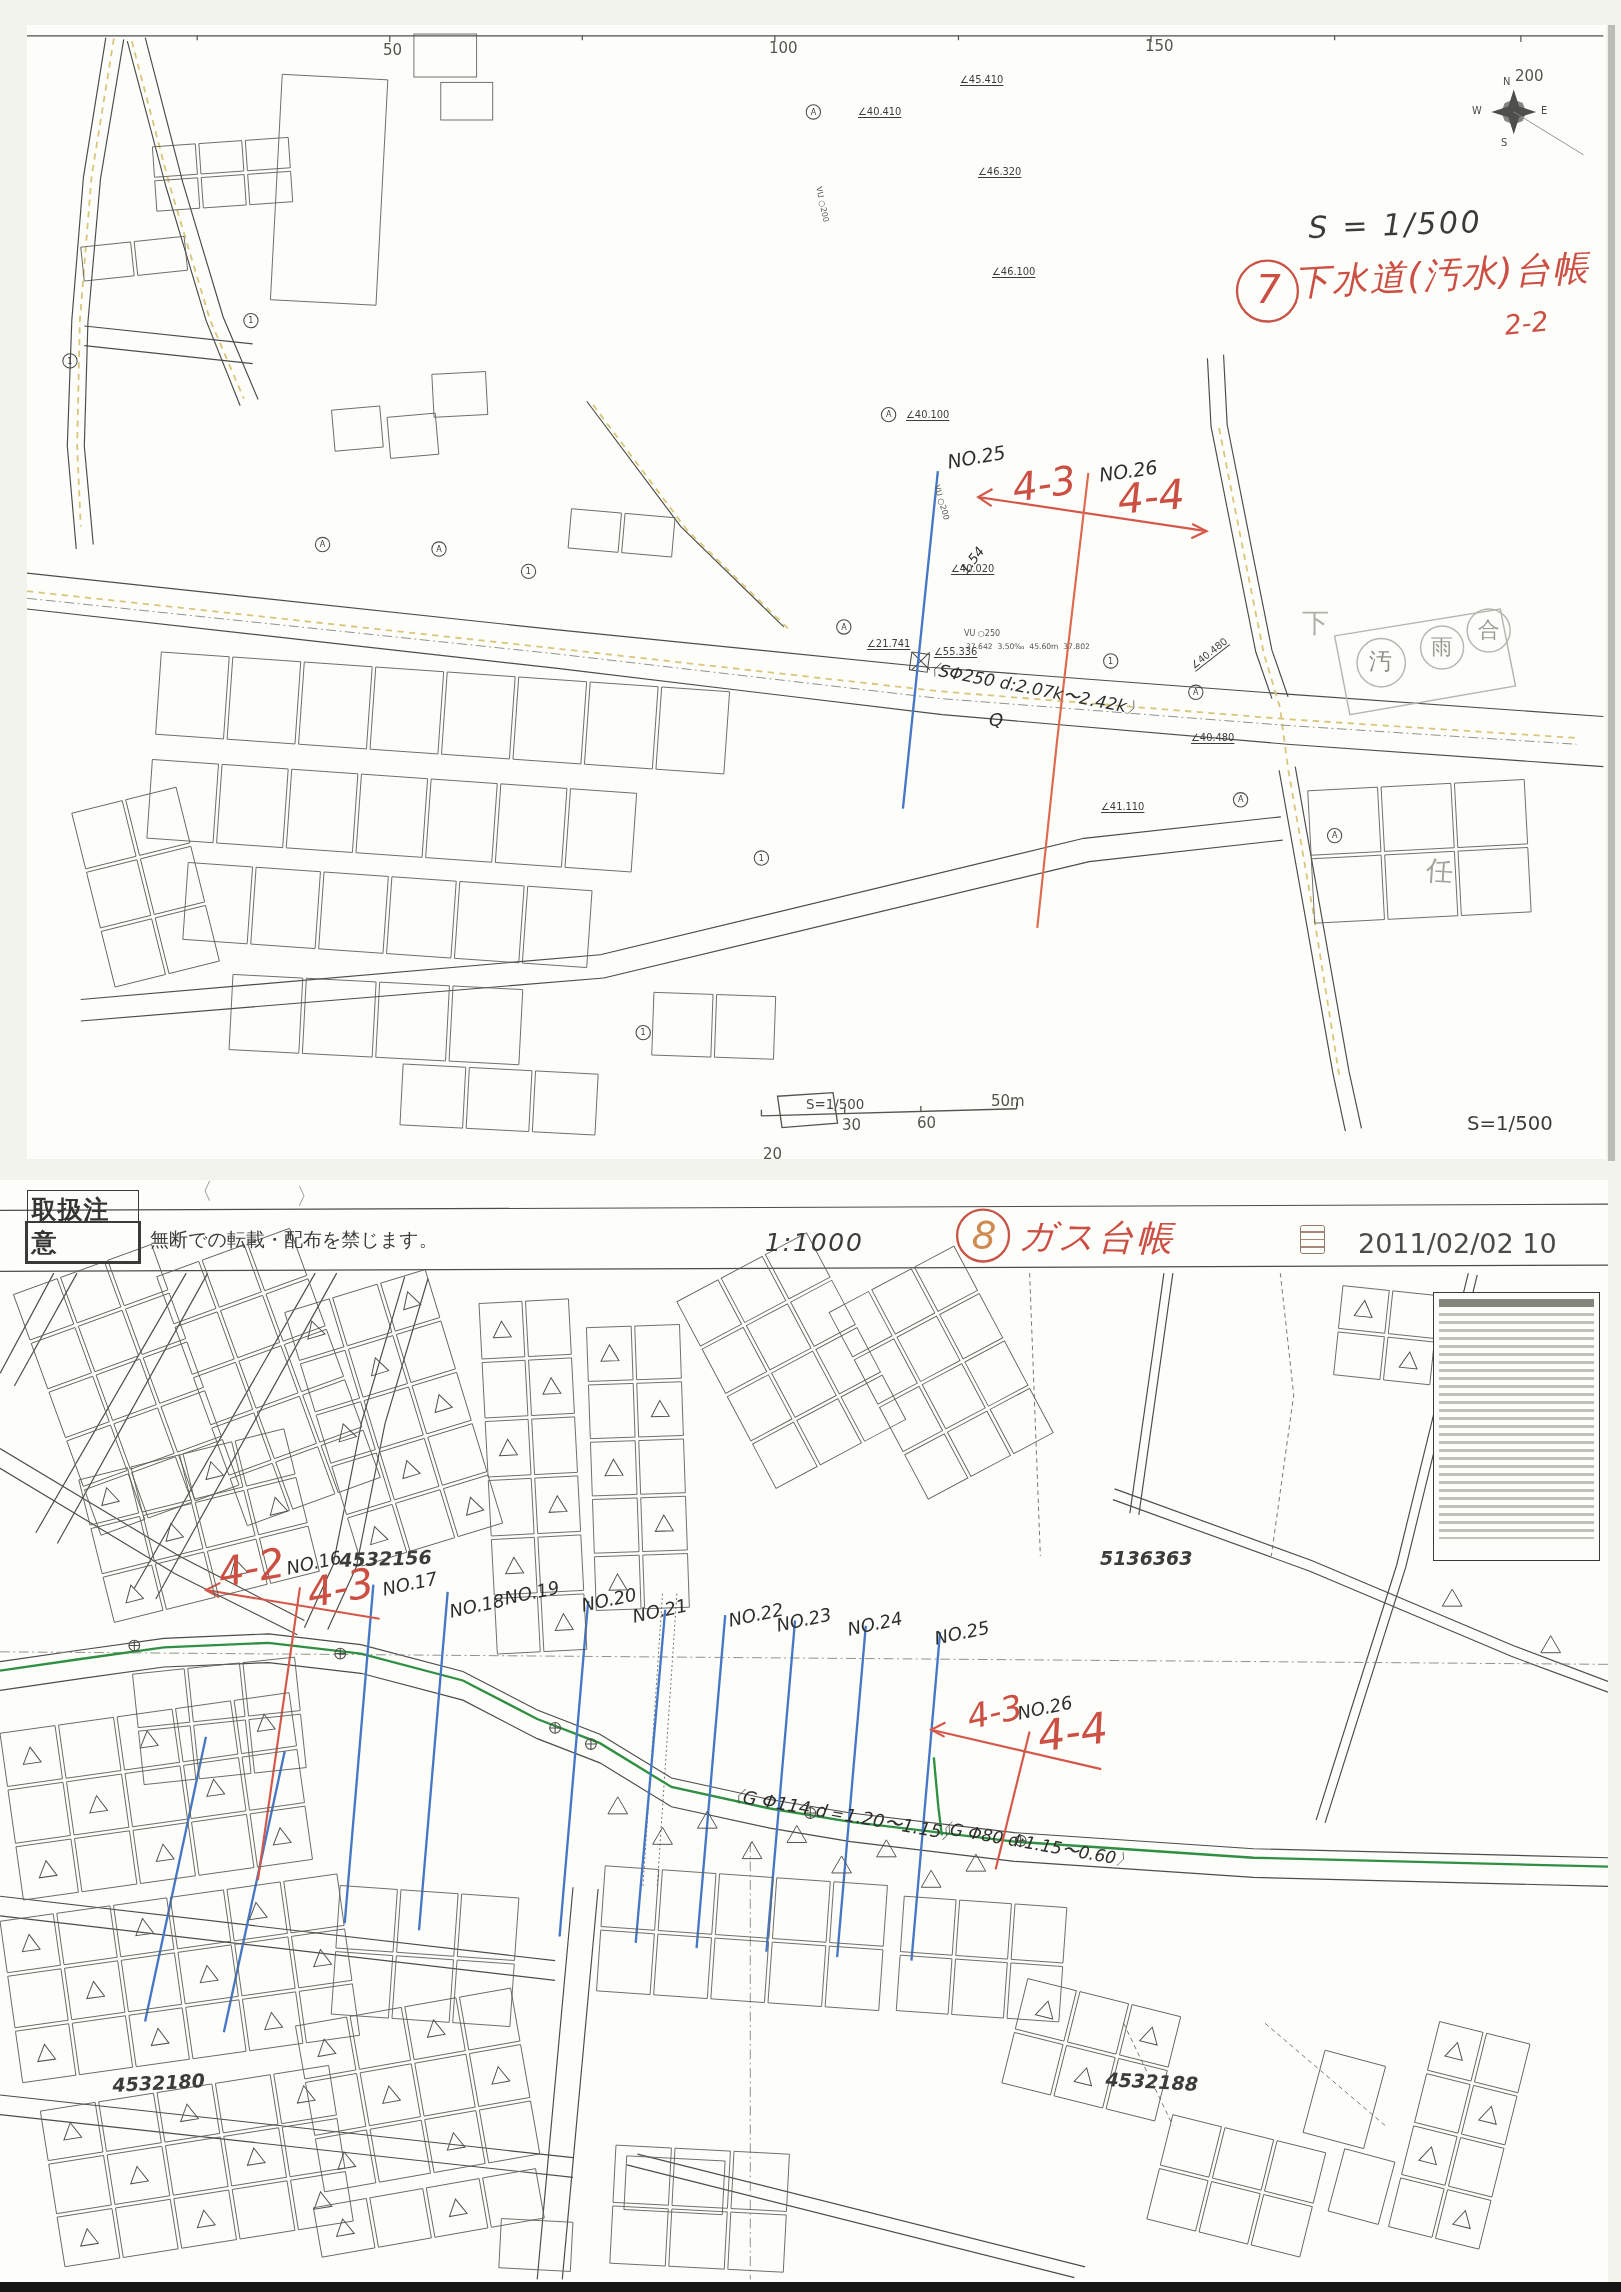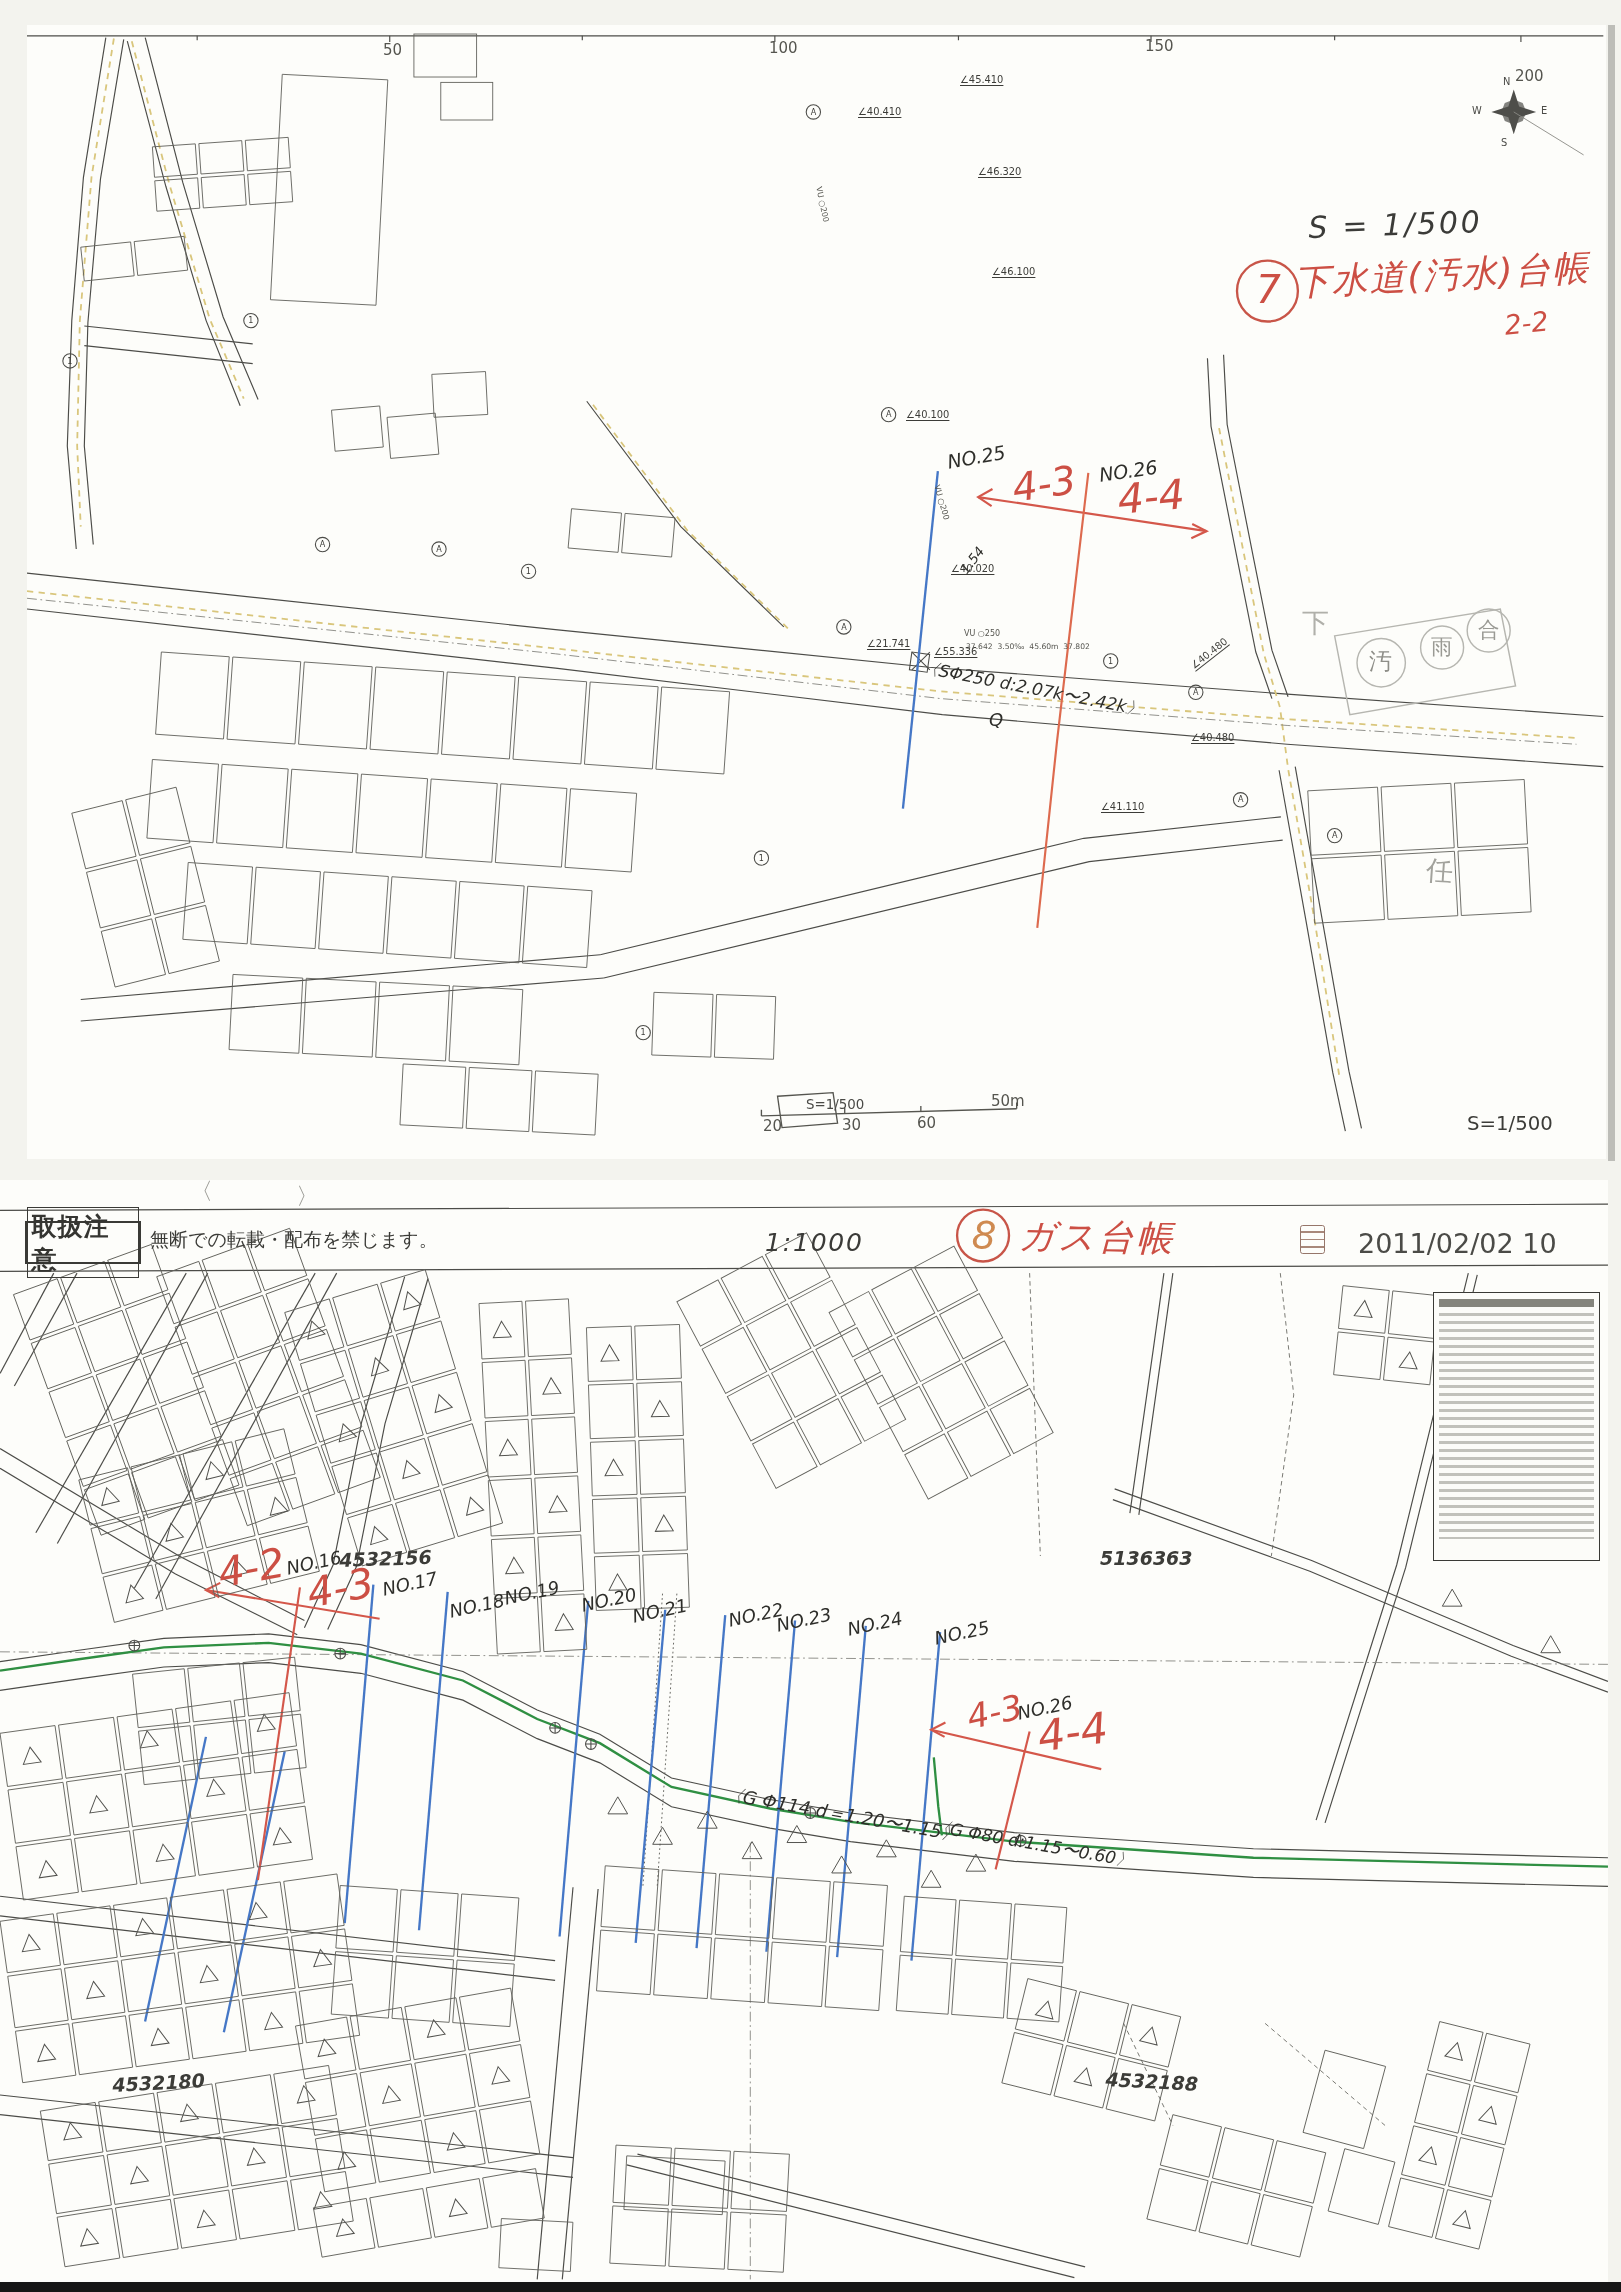--- a/index.html
+++ b/index.html
@@ -29,21 +29,21 @@
   .redl line,.redl path,.redl polyline{fill:none;stroke:#d4574a;stroke-width:2.4}
   .orange{stroke:#dd6a4e!important}
   .redc{fill:none;stroke:#c85548;stroke-width:2.6}
   .pen circle,.pen polygon{fill:none;stroke:#b6b6b0;stroke-width:1.6}
   .mh circle,.mh rect,.mh path{fill:none;stroke:#4c4c48;stroke-width:1.2}
   .mh text{font-size:9px;fill:#3c3c38}
   .cmp path{fill:#4e4e4a}
   .cmp line{stroke:#8a8a84;stroke-width:1}
   .sb polyline,.sb path,.sb polygon{fill:none;stroke:#55554f;stroke-width:1.5}
   
-  .cbox{position:absolute;left:25px;top:41px;width:116px;height:43px;border:2.7px solid #3a3a36;display:flex;align-items:center;justify-content:center}
+  .cbox{position:absolute;left:25px;top:41px;width:116px;height:43px;border:2.7px solid #3a3a36;display:flex;align-items:flex-end;justify-content:center}
   .cbox .inner{border:1.3px solid #3a3a36;padding:1.8px 3.6px;font-weight:bold;font-size:25px;letter-spacing:0.9px;color:#353531}
   .stampbox{position:absolute;left:1300px;top:45px;width:25px;height:29px;border:1.3px solid #96766a;border-radius:2.7px;
      background:repeating-linear-gradient(180deg,transparent 0 5.4px,#a8887a 5.4px 7.2px)}
   .notice{position:absolute;left:1433px;top:112px;width:167px;height:269px;border:1.6px solid #3a3a36;background:#fcfcf9;padding:6.3px 5.4px}
   .notice .head{height:8px;background:#85857d;margin-bottom:5.4px}
   .notice .txt{height:100%;background:repeating-linear-gradient(180deg,#9a9a92 0 2.7px,transparent 2.7px 8px);opacity:.6}
   .edge-right{position:absolute;left:1608px;top:25px;width:7.2px;height:1136px;background:#bdbdb8}
   .bottom-bar{position:absolute;left:0;top:2282px;width:1621px;height:10.7px;background:#161616}
 </style>
 </head>
@@ -262,21 +262,21 @@
   <span class="lbl tiny" style="left:840px;top:614px">∠21.741</span>
   <span class="lbl tiny" style="left:1162px;top:638px;transform:rotate(-38deg)">∠40.480</span>
   <span class="lbl tiny" style="left:1164px;top:708px">∠40.480</span>
   <span class="lbl tiny" style="left:1074px;top:777px">∠41.110</span>
   <span class="lbl tiny2" style="left:937px;top:605px;font-size:8px">VU ○250</span>
   <span class="lbl tiny2" style="left:939px;top:618px;font-size:7.6px">37.642  3.50‰  45.60m  37.802</span>
   <span class="lbl tiny2" style="left:795px;top:161px;font-size:8px;transform:rotate(78deg)">VU ○200</span>
   <span class="lbl tiny2" style="left:913px;top:459px;font-size:8px;transform:rotate(74deg)">VU ○200</span>
 
   <span class="lbl" style="left:779px;top:1073px;font-size:13.4px;color:#4a4a46">S=1/500</span>
-  <span class="lbl tiny2" style="left:736px;top:1094px">20</span>
+  <span class="lbl tiny2" style="left:736px;top:1122px">20</span>
   <span class="lbl tiny2" style="left:815px;top:1093px">30</span>
   <span class="lbl tiny2" style="left:890px;top:1091px">60</span>
   <span class="lbl tiny2" style="left:964px;top:1069px">50m</span>
   <span class="lbl" style="left:1440px;top:1089px;font-size:19.7px;color:#3c3c38">S=1/500</span>
 </div>
 
 <div class="sheet" id="s2">
   <svg id="sv2" width="1608" height="1103" viewBox="0 0 1796 1232">
     <g class="rw">
       <line x1="0" y1="34" x2="1796" y2="27"></line>

